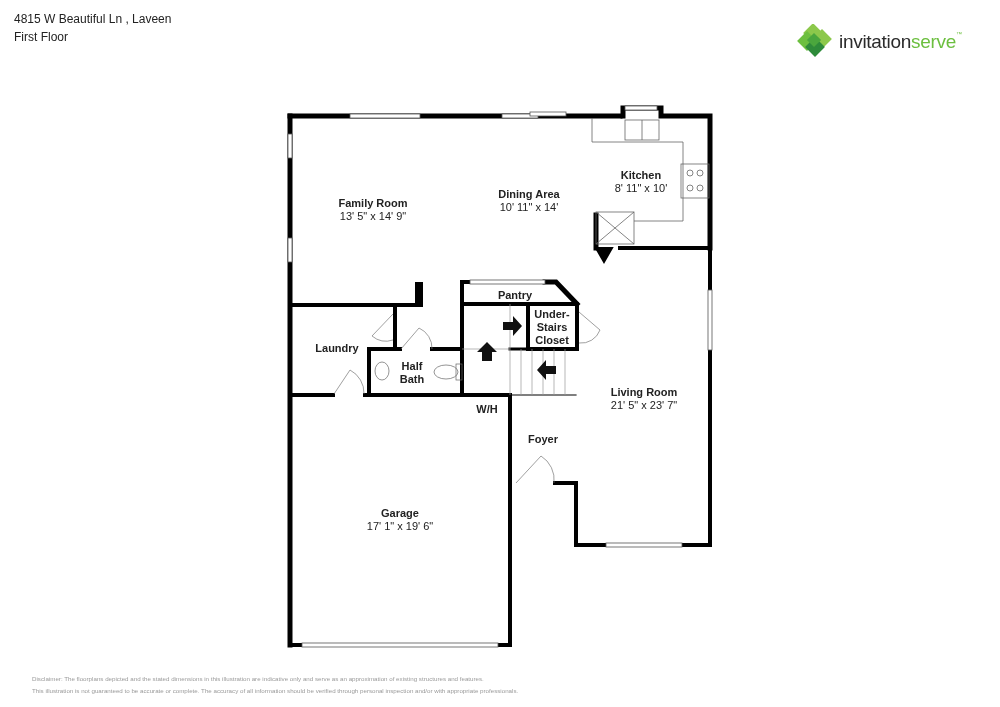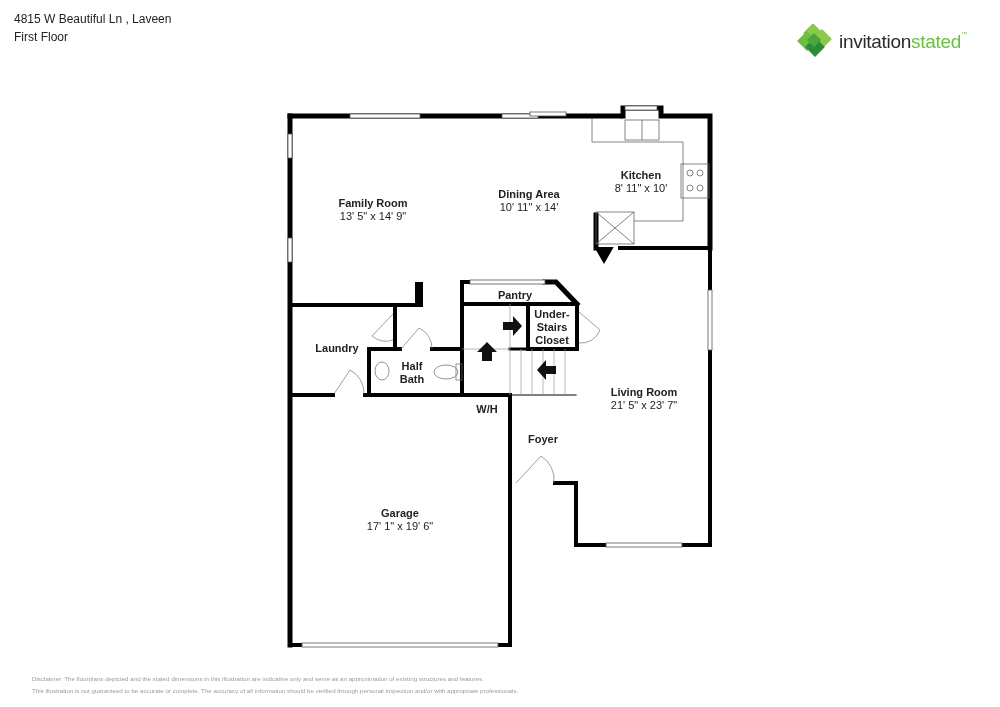--- a/index.html
+++ b/index.html
@@ -24,21 +24,21 @@
 </div>
 
 <div class="logo">
   <svg width="36" height="36" viewBox="0 0 36 36">
     <rect x="9" y="2" width="14" height="14" fill="#8cc84b" transform="rotate(45 16 9)"></rect>
     <rect x="18" y="8" width="14" height="14" fill="#8cc84b" transform="rotate(45 25 15)"></rect>
     <rect x="3" y="10" width="14" height="14" fill="#6cbf3f" transform="rotate(45 10 17)"></rect>
     <rect x="11" y="16" width="14" height="14" fill="#2e8b3a" transform="rotate(45 18 23)"></rect>
     <rect x="12" y="11" width="10" height="10" fill="#4aa63d" transform="rotate(45 17 16)"></rect>
   </svg>
-  <span class="logo-text"><span class="a">invitation</span><span class="b">stated</span><span class="tm">™</span></span>
+  <span class="logo-text"><span class="a">invitation</span><span class="b">serve</span><span class="tm">™</span></span>
 </div>
 
 <svg class="plan" width="1000" height="707" viewBox="0 0 1000 707">
   <g stroke="#000" fill="none" stroke-linecap="square">
 
     <path d="M290 116 H620" stroke-width="5"></path>
     <path d="M623 116 V108 H661 V116 H710 V248" stroke-width="5"></path>
 
     <path d="M290 116 V645" stroke-width="5"></path>
 

